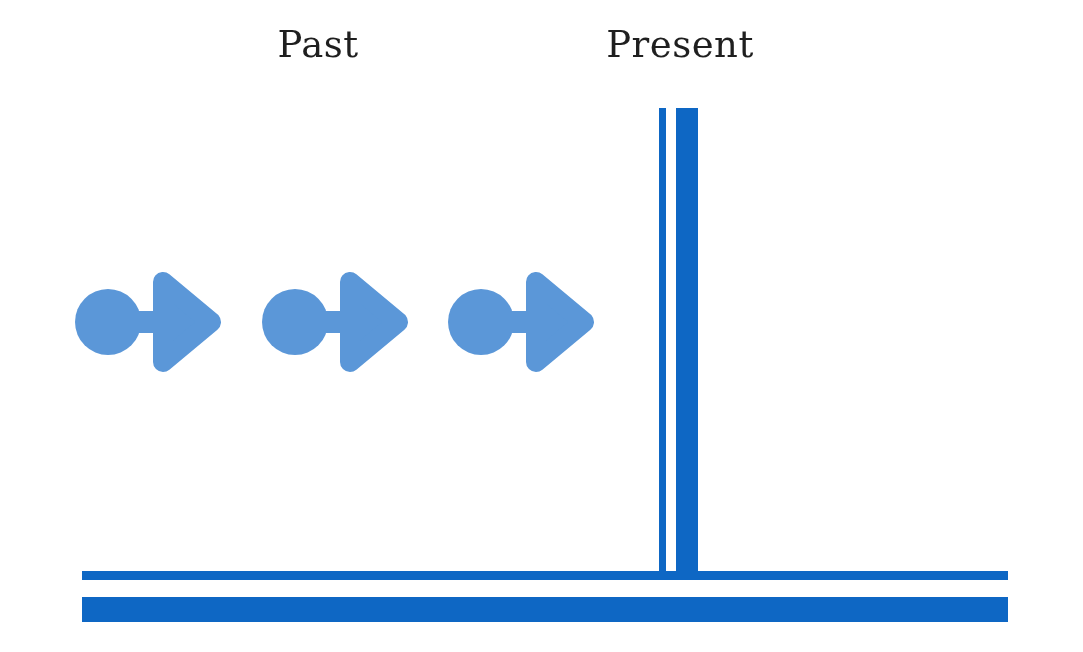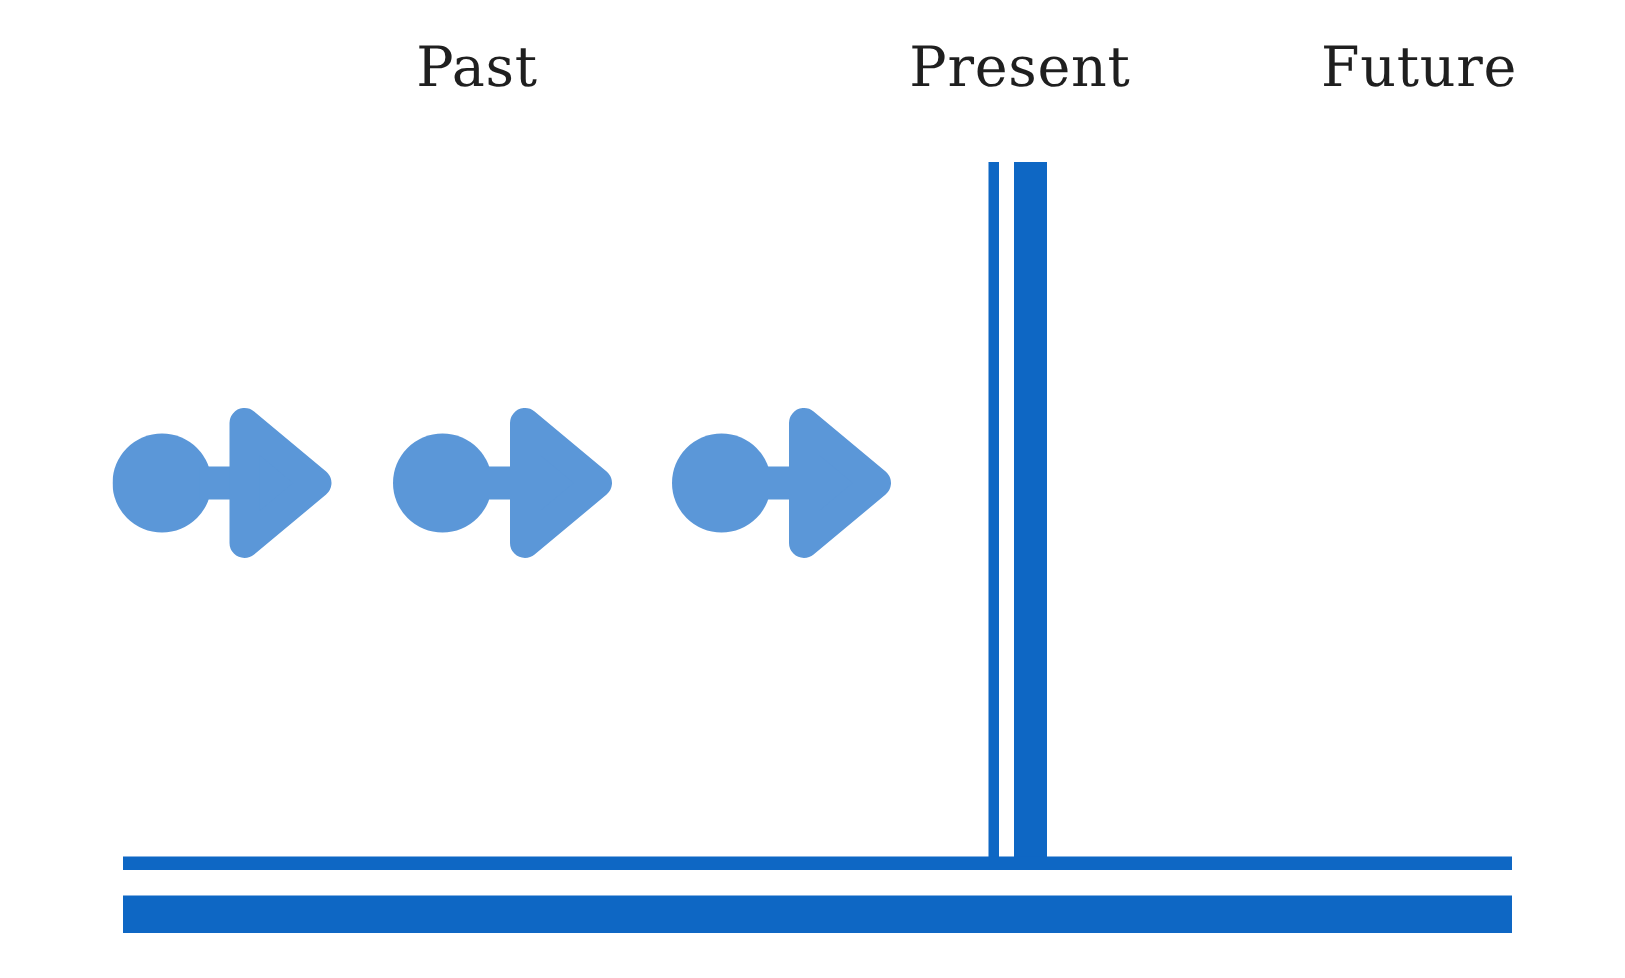--- a/index.html
+++ b/index.html
@@ -64,21 +64,20 @@
 </style>
 </head>
 <body>
 
 <div class="canvas">
 
   <div class="label label-present">Present</div>
 
   <div class="label label-past">Past</div>
 
-  <div class="label label-future">Future</div>
 
   <div class="arrow-row" id="arrow-row">
       <svg class="arrow" width="150" height="112" viewBox="0 0 150 112" xmlns="http://www.w3.org/2000/svg" style="left: 75px;">
     <circle cx="33" cy="56" r="33"></circle>
     <rect x="58" y="45" width="34" height="22"></rect>
     <path d="M88 16 L88 96 L136 56 Z" stroke-width="20" stroke-linejoin="round"></path>
   </svg>
       <svg class="arrow" width="150" height="112" viewBox="0 0 150 112" xmlns="http://www.w3.org/2000/svg" style="left: 262px;">
     <circle cx="33" cy="56" r="33"></circle>
     <rect x="58" y="45" width="34" height="22"></rect>

